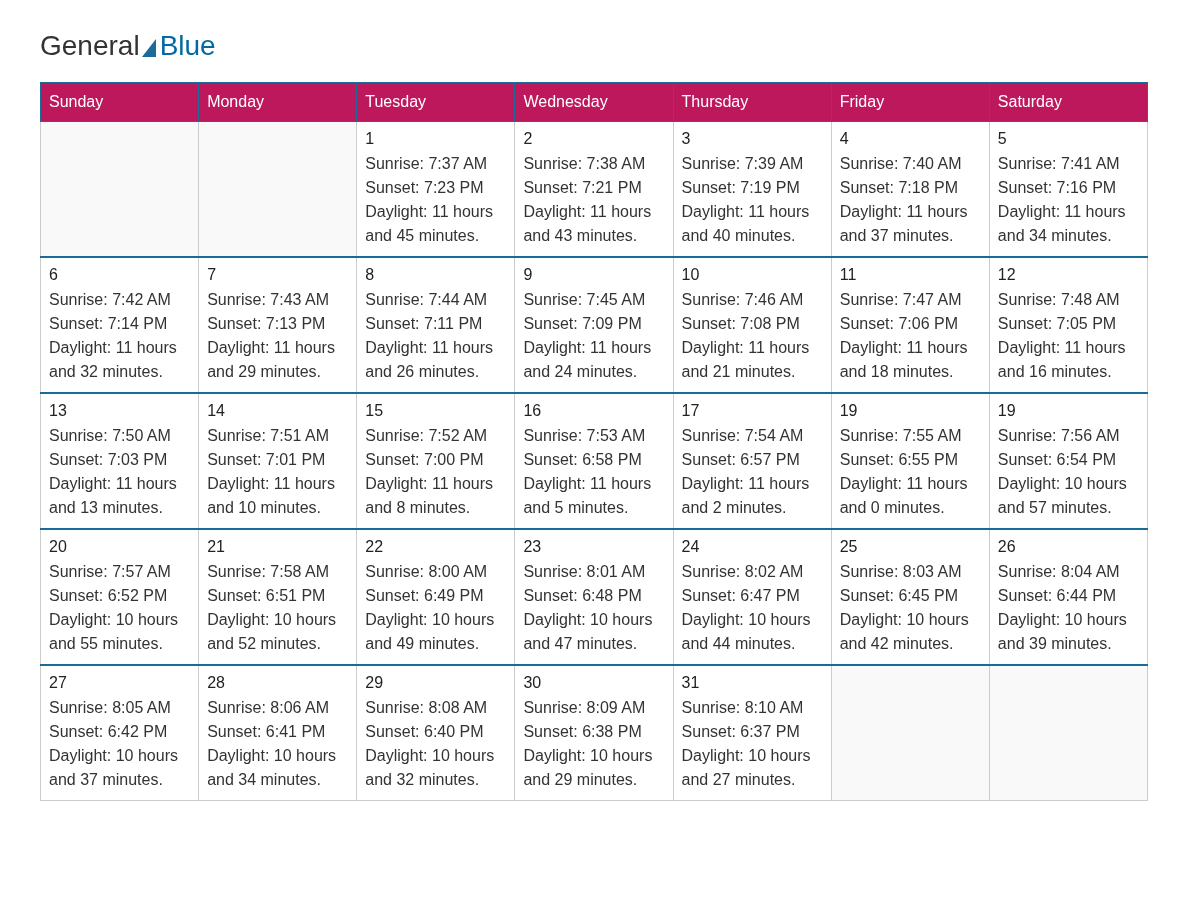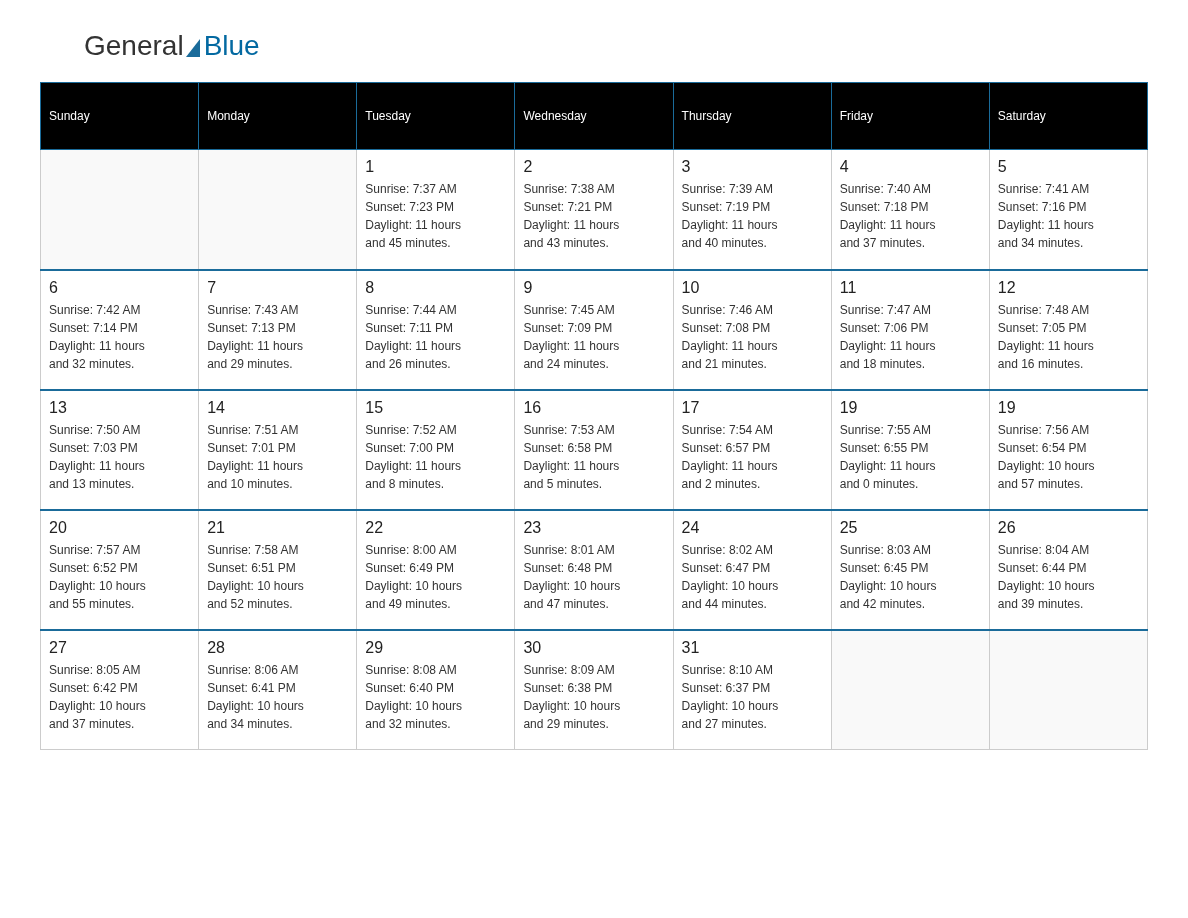--- a/index.html
+++ b/index.html
@@ -24,21 +24,20 @@
     .logo-text {
       display: flex;
       align-items: center;
       font-size: 28px;
       font-weight: normal;
       color: #333;
     }
     .logo-general {
       color: #333;
       font-size: 28px;
-      margin-left: 44px;
     }
     .logo-icon {
       width: 0;
       height: 0;
       border-left: 14px solid transparent;
       border-bottom: 18px solid #1a6b9a;
       display: inline-block;
       margin: 0 2px;
       position: relative;
       top: 2px;
@@ -61,25 +60,25 @@
       font-size: 22px;
       color: #555;
       margin-top: 4px;
     }
     .calendar-table {
       width: 100%;
       border-collapse: collapse;
       table-layout: fixed;
     }
     .calendar-table th {
-      background-color: #000000;
+      background-color: #be185d;
       color: #ffffff;
-      padding: 26px 8px;
+      padding: 10px 8px;
       text-align: left;
-      font-size: 12px;
+      font-size: 16px;
       font-weight: normal;
       border: 1px solid #1a6b9a;
     }
     .calendar-table td {
       border: 1px solid #cccccc;
       vertical-align: top;
       padding: 8px 8px;
       background: #ffffff;
       min-height: 110px;
       height: 120px;
@@ -87,21 +86,21 @@
     .calendar-table td.empty {
       background: #f9f9f9;
     }
     .day-number {
       font-size: 16px;
       font-weight: normal;
       color: #222;
       margin-bottom: 4px;
     }
     .day-info {
-      font-size: 12px;
+      font-size: 16px;
       color: #333;
       line-height: 1.5;
     }
     .row-border-top td {
       border-top: 2px solid #1a6b9a;
     }
   </style>
 </head>
 <body>
 

